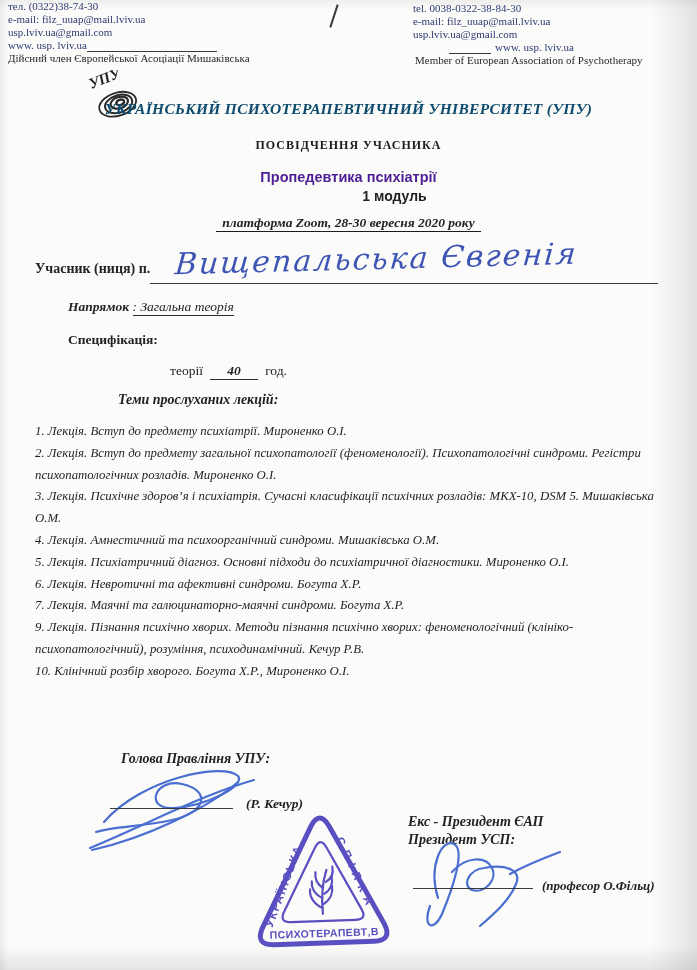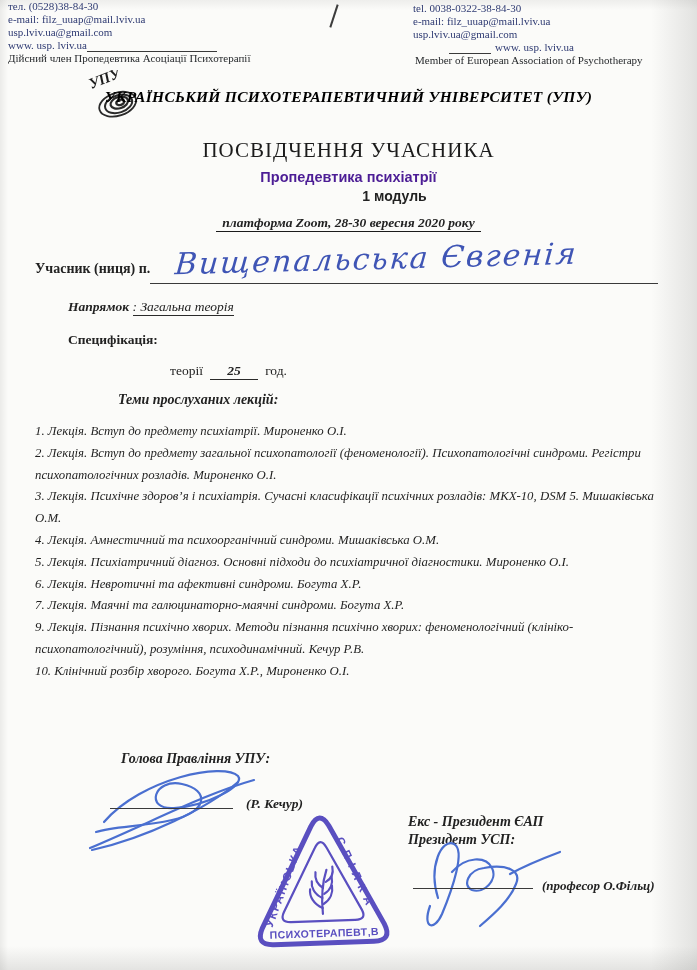--- a/index.html
+++ b/index.html
@@ -19,22 +19,22 @@
   .contact .member{color:#26292c;}
   .hdr-left{left:8px;top:0;}
   .hdr-right{top:2px;right:4px;width:280px;}
   .hdr-right .l13{}
   .hdr-right .l4{margin-left:36px;}
   .hdr-right .l5{margin-left:2px;}
   .uline-seg{display:inline-block;border-bottom:1.2px solid #3a3a3a;height:11px;vertical-align:bottom;}
 
   .pen-slash{left:333px;top:4px;width:2px;height:24px;background:#3c3c3c;transform:rotate(18deg);}
 
-  .title{left:0;top:88px;width:100%;text-align:center;font-weight:bold;font-style:italic;font-size:15.5px;letter-spacing:.3px;color:#000000;}
-  .cert-title{left:0;top:138px;width:100%;text-align:center;font-weight:normal;font-size:21px;letter-spacing:1px;color:#1b1b1b;}
+  .title{left:0;top:100px;width:100%;text-align:center;font-weight:bold;font-style:italic;font-size:15.5px;letter-spacing:.3px;color:#0c4a6e;}
+  .cert-title{left:0;top:138px;width:100%;text-align:center;font-weight:bold;font-size:12px;letter-spacing:1px;color:#1b1b1b;}
   .course{left:0;top:169px;width:100%;text-align:center;font-family:"Liberation Sans",sans-serif;font-weight:bold;font-size:14.5px;color:#4c1d95;}
   .module{left:0;top:188px;width:100%;text-align:center;font-family:"Liberation Sans",sans-serif;font-weight:bold;font-size:14px;color:#222;padding-left:46px;}
   .platform{left:0;top:215px;width:100%;text-align:center;font-weight:bold;font-style:italic;font-size:13.5px;}
   .platform span{border-bottom:1.6px solid #1b1b1b;padding:0 6px 1px 6px;}
 
   .participant-label{left:35px;top:261px;font-weight:bold;font-size:14px;}
   .participant-line{left:150px;top:283px;width:508px;border-bottom:1.5px solid #3a3a3a;height:0;}
   .hand-name{left:175px;top:241px;font-size:30px;font-style:italic;color:#3f55b5;font-family:"DejaVu Serif",serif;transform:rotate(-1.5deg) skewX(-6deg);letter-spacing:2px;white-space:nowrap;}
 
   .direction{left:68px;top:299px;font-size:13.5px;}
@@ -63,25 +63,25 @@
 <body>
 
 <div class="scan">
 
   <div class="edge top"></div>
   <div class="edge left"></div>
   <div class="edge right"></div>
   <div class="edge bottom"></div>
 
   <div class="abs contact hdr-left">
-    <div>тел. (0528)38-84-30</div>
+    <div>тел. (0322)38-74-30</div>
     <div>e-mail: filz_uuap@mail.lviv.ua</div>
     <div>usp.lviv.ua@gmail.com</div>
     <div><span>www. usp. lviv.ua</span><span class="uline-seg" style="width:130px"></span></div>
-    <div class="member">Дійсний член Пропедевтика Асоціації Психотерапії</div>
+    <div class="member">Дійсний член Європейської Асоціації Мишаківська</div>
   </div>
 
   <div class="abs contact hdr-right">
     <div class="l13">tel. 0038-0322-38-84-30</div>
     <div class="l13">e-mail: filz_uuap@mail.lviv.ua</div>
     <div class="l13">usp.lviv.ua@gmail.com</div>
     <div class="l4"><span class="uline-seg" style="width:42px;margin-right:4px"></span><span>www. usp. lviv.ua</span></div>
     <div class="member l5">Member of European Association of Psychotherapy</div>
   </div>
 
@@ -109,21 +109,21 @@
   <div class="abs participant-line"></div>
   <div class="abs hand-name">Вищепальська Євгенія</div>
 
   <div class="abs direction">
     <span class="lbl">Напрямок</span>
     <span class="val">: Загальна теорія</span>
   </div>
   <div class="abs spec">Специфікація:</div>
   <div class="abs theory">
     <span>теорії</span>
-    <span class="hrs">25</span>
+    <span class="hrs">40</span>
     <span>год.</span>
   </div>
 
   <div class="abs lect-head">Теми прослуханих лекцій:</div>
   <div class="abs lectures">
       <div class="lecture">1. Лекція. Вступ до предмету психіатрії. Мироненко О.І.</div>
       <div class="lecture">2. Лекція. Вступ до предмету загальної психопатології (феноменології). Психопатологічні синдроми.  Регістри психопатологічних розладів. Мироненко О.І.</div>
       <div class="lecture">3. Лекція. Психічне здоров’я і психіатрія. Сучасні класифікації психічних розладів: МКХ-10, DSM 5. Мишаківська О.М.</div>
       <div class="lecture">4. Лекція. Амнестичний та психоорганічний синдроми. Мишаківська О.М.</div>
       <div class="lecture">5. Лекція. Психіатричний діагноз. Основні підходи до психіатричної діагностики. Мироненко О.І.</div>

